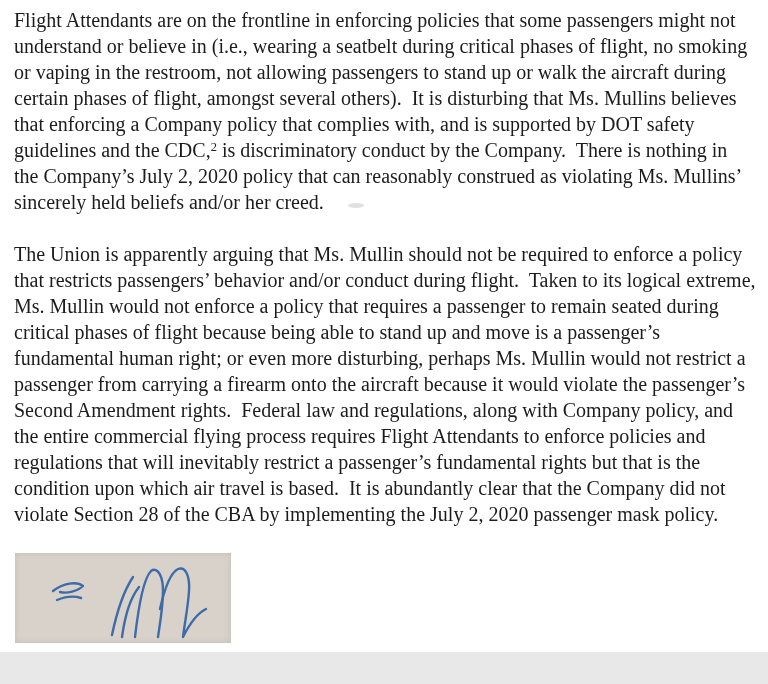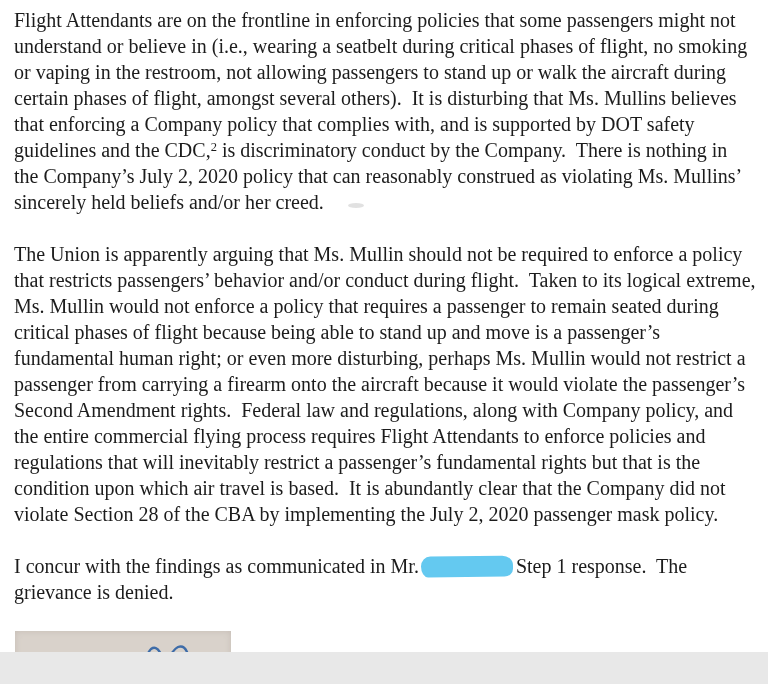--- a/index.html
+++ b/index.html
@@ -77,21 +77,20 @@
 </style>
 </head>
 <body>
 
 <div class="page">
 
   <p class="para"><span>Flight Attendants are on the frontline in enforcing policies that some passengers might not understand or believe in (i.e., wearing a seatbelt during critical phases of flight, no smoking or vaping in the restroom, not allowing passengers to stand up or walk the aircraft during certain phases of flight, amongst several others).  It is disturbing that Ms. Mullins believes that enforcing a Company policy that complies with, and is supported by DOT safety guidelines and the CDC,</span><sup class="footnote-ref">2</sup><span> is discriminatory conduct by the Company.  There is nothing in the Company’s July 2, 2020 policy that can reasonably construed as violating Ms. Mullins’ sincerely held beliefs and/or her creed.</span></p>
 
   <p class="para">The Union is apparently arguing that Ms. Mullin should not be required to enforce a policy that restricts passengers’ behavior and/or conduct during flight.  Taken to its logical extreme, Ms. Mullin would not enforce a policy that requires a passenger to remain seated during critical phases of flight because being able to stand up and move is a passenger’s fundamental human right; or even more disturbing, perhaps Ms. Mullin would not restrict a passenger from carrying a firearm onto the aircraft because it would violate the passenger’s Second Amendment rights.  Federal law and regulations, along with Company policy, and the entire commercial flying process requires Flight Attendants to enforce policies and regulations that will inevitably restrict a passenger’s fundamental rights but that is the condition upon which air travel is based.  It is abundantly clear that the Company did not violate Section 28 of the CBA by implementing the July 2, 2020 passenger mask policy.</p>
 
-  <p class="para"><span>I concur with the findings as communicated in Mr.</span><span class="redaction"></span><span>Step 1 response.  The grievance is denied.</span></p>
 
 
   <div class="signature-box">
     <svg viewBox="0 0 216 90" xmlns="http://www.w3.org/2000/svg">
       <path class="sig-stroke" d="M38 38 C 48 30, 62 28, 68 33 C 63 38, 52 41, 45 39"></path>
       <path class="sig-stroke" d="M42 47 C 52 43, 60 43, 66 45"></path>
       <path class="sig-stroke" d="M118 24 C 110 36, 102 58, 97 82"></path>
       <path class="sig-stroke" d="M124 34 C 116 44, 110 62, 107 84"></path>
       <path class="sig-stroke" d="M120 84 C 123 58, 128 26, 136 18 C 143 13, 148 24, 148 38 C 148 54, 145 70, 143 84"></path>
       <path class="sig-stroke" d="M145 56 C 149 38, 155 20, 163 16 C 171 13, 175 24, 174 38 C 173 54, 170 68, 168 84 C 175 70, 183 60, 191 56"></path>

